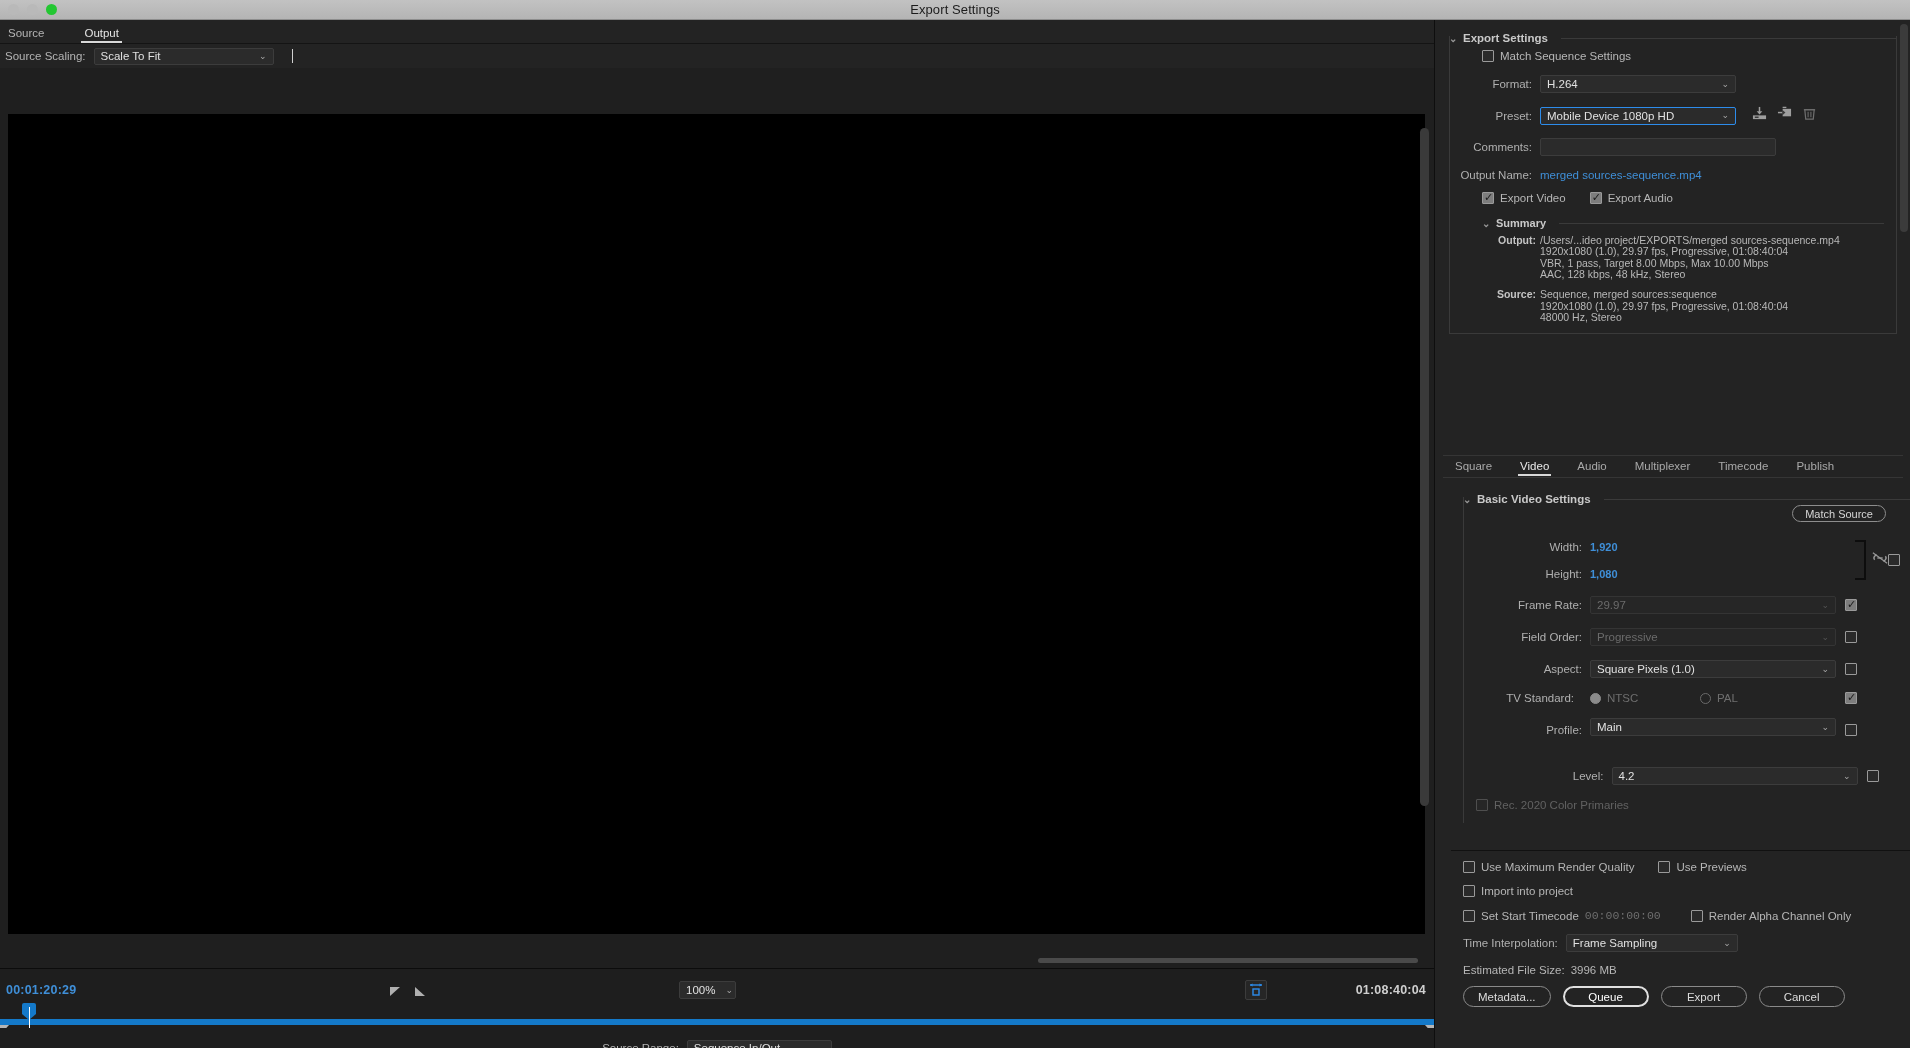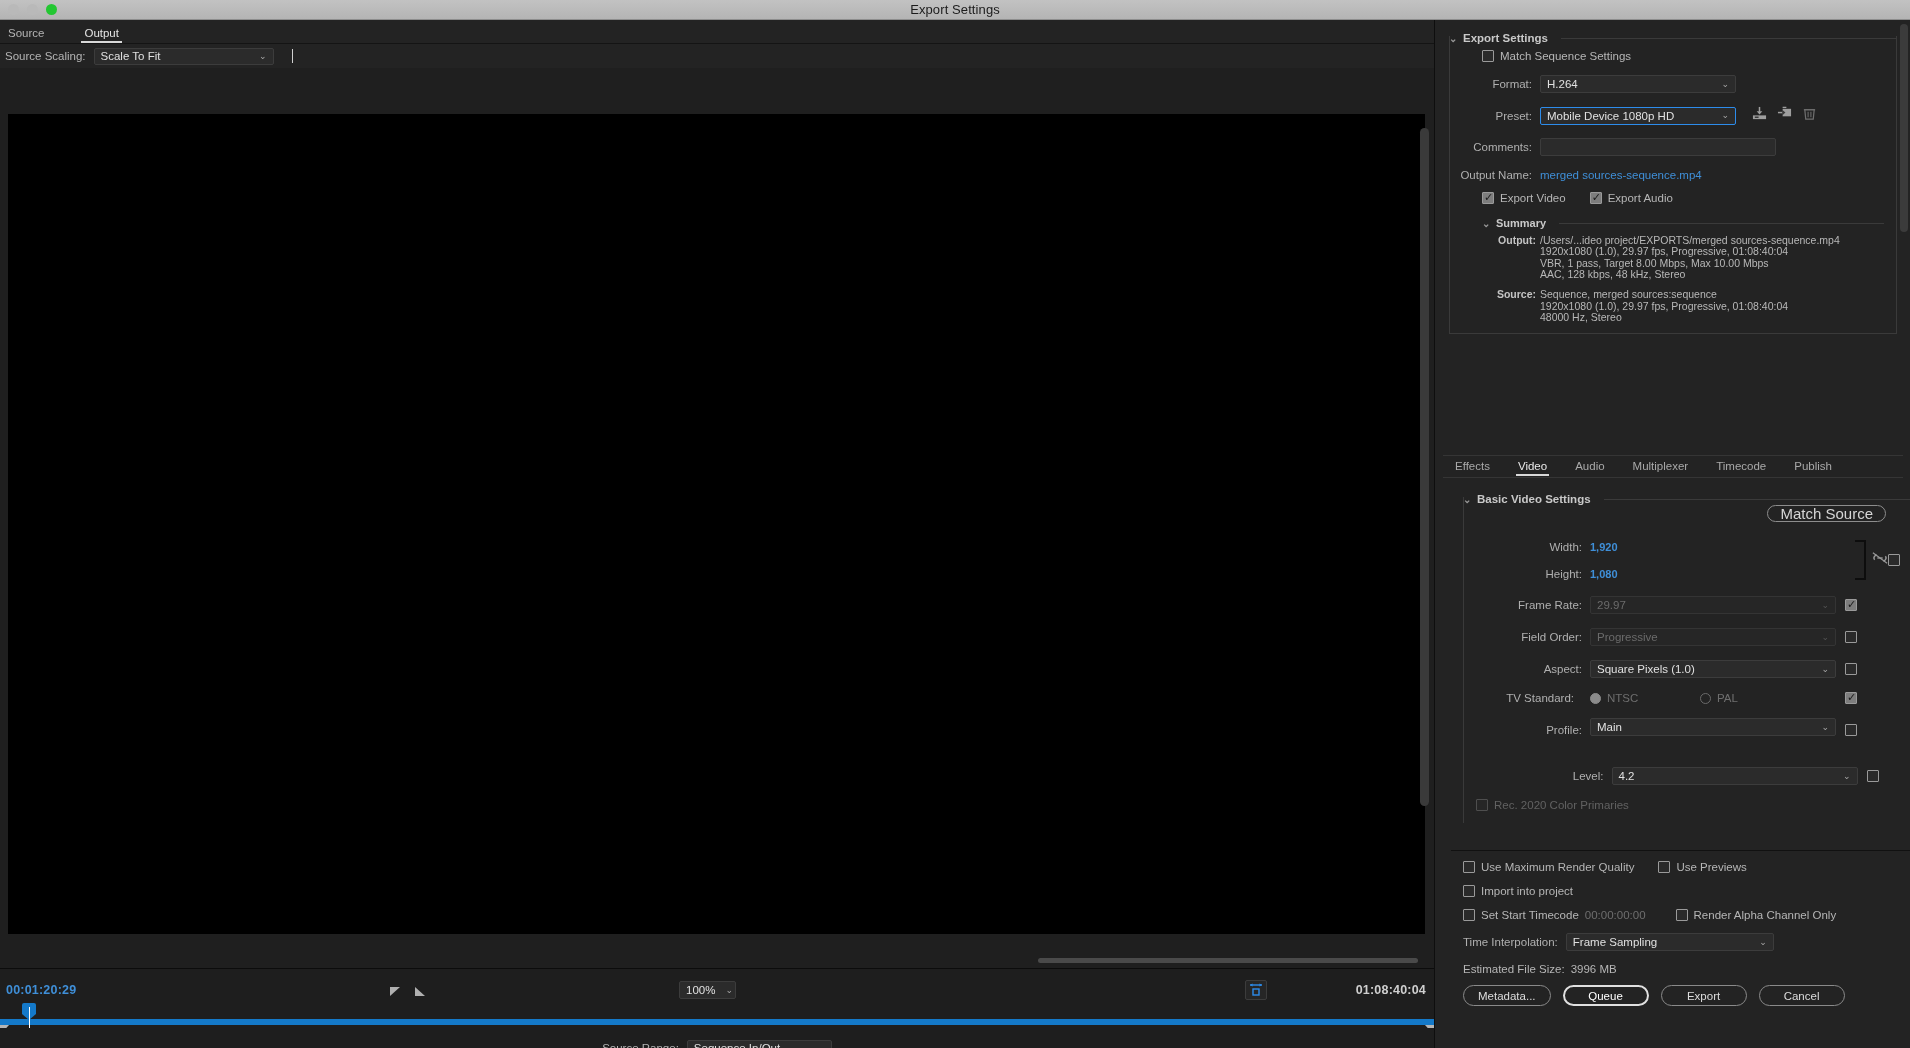--- a/index.html
+++ b/index.html
@@ -212,21 +212,21 @@
     background: #232323;
   }
   .ftab { font-size: 11.5px; color: #a9a9a9; padding: 3px 2px 4px 2px; position: relative; }
   .ftab.active { color: #e8e8e8; }
   .ftab.active::after {
     content: ""; position: absolute; left: 0; right: 0; bottom: 0; height: 2px; background: #d8d8d8;
   }
 
   #match-source-btn {
     border: 1px solid #8d8d8d; border-radius: 9px; height: 17px;
-    padding: 0 12px; font-size: 15px; color: #d6d6d6;
+    padding: 0 12px; font-size: 11px; color: #d6d6d6;
     display: inline-flex; align-items: center; background: transparent;
   }
 
   .link-bracket {
     width: 11px; height: 40px; border: 2px solid #0d0d0d; border-left: none;
     margin-left: 4px;
   }
 
   .radio { width: 11px; height: 11px; border-radius: 50%; border: 1px solid #6a6a6a; flex: none; }
   .radio.sel { background: #8b8b8b; border-color: #8b8b8b; }
@@ -239,21 +239,21 @@
   }
   .bot-row { display: flex; align-items: center; margin-bottom: 12px; }
   #est-size { font-size: 11.5px; color: #b6b6b6; }
   #btn-row { display: flex; align-items: center; gap: 12px; margin-top: 2px; }
   .pbtn {
     border: 1px solid #8a8a8a; border-radius: 11px; height: 21px;
     min-width: 86px; padding: 0 14px; font-size: 11.5px; color: #dcdcdc;
     display: inline-flex; align-items: center; justify-content: center; background: transparent;
   }
   .pbtn.primary { border: 2px solid #e0e0e0; color: #fff; }
-  .timecode-dim { font-size: 11.5px; color: #6e6e6e; margin-left: 6px; }
+  .timecode-dim { font-size: 11.5px; color: #6e6e6e; margin-left: 6px; font-family: Liberation Mono, monospace; }
 </style>
 </head>
 <body>
 
 <div id="titlebar">
   <div class="traffic">
     <div class="tl tl-close"></div>
     <div class="tl tl-min"></div>
     <div class="tl tl-max"></div>
   </div>
@@ -432,21 +432,21 @@
                 <div>48000 Hz, Stereo</div>
               </div>
             </div>
           </div>
         </div>
 
       </div>
     </div>
 
     <div id="fmt-tabs">
-      <div class="ftab">Effects</div>
+      <div class="ftab">Square</div>
       <div class="ftab active">Video</div>
       <div class="ftab">Audio</div>
       <div class="ftab">Multiplexer</div>
       <div class="ftab">Timecode</div>
       <div class="ftab">Publish</div>
     </div>
 
     <div class="group" style="position:absolute; left:14px; top:473px; width:448px;">
       <div class="group-hdr">
         <span class="tw">⌄</span>
@@ -583,21 +583,21 @@
       </div>
       <span class="timecode-dim">00:00:00:00</span>
       <div class="cb-row" style="margin-left:30px;">
         <span class="cb"></span>
         <span>Render Alpha Channel Only</span>
       </div>
     </div>
 
     <div class="bot-row" style="gap:8px;">
       <span class="lbl">Time Interpolation:</span>
-      <div class="ddf" style="width:208px;">
+      <div class="ddf" style="width:172px;">
         <span>Frame Sampling</span>
         <span class="chev">⌄</span>
       </div>
     </div>
 
     <div class="bot-row" style="gap:6px; margin-bottom:10px;">
       <span id="est-size">Estimated File Size:</span>
       <span id="est-size">3996 MB</span>
     </div>
 

